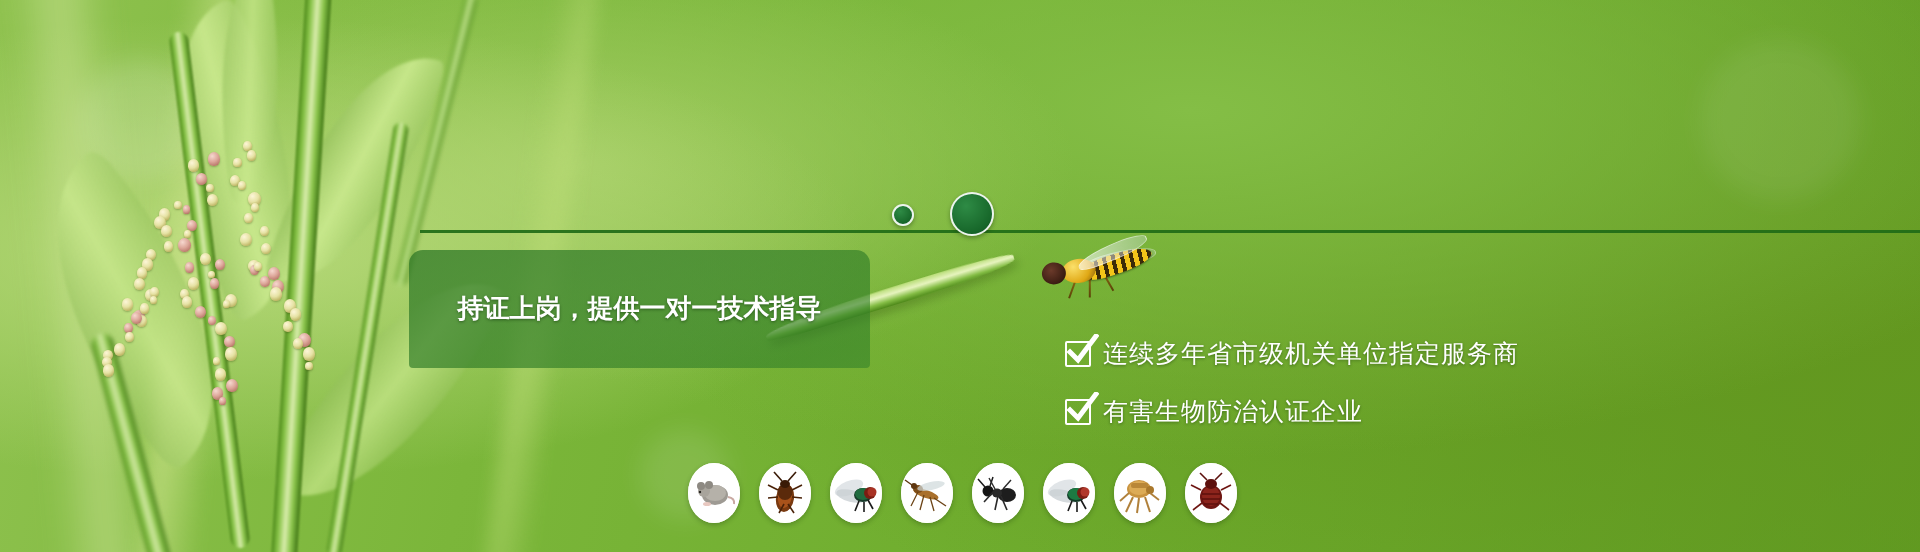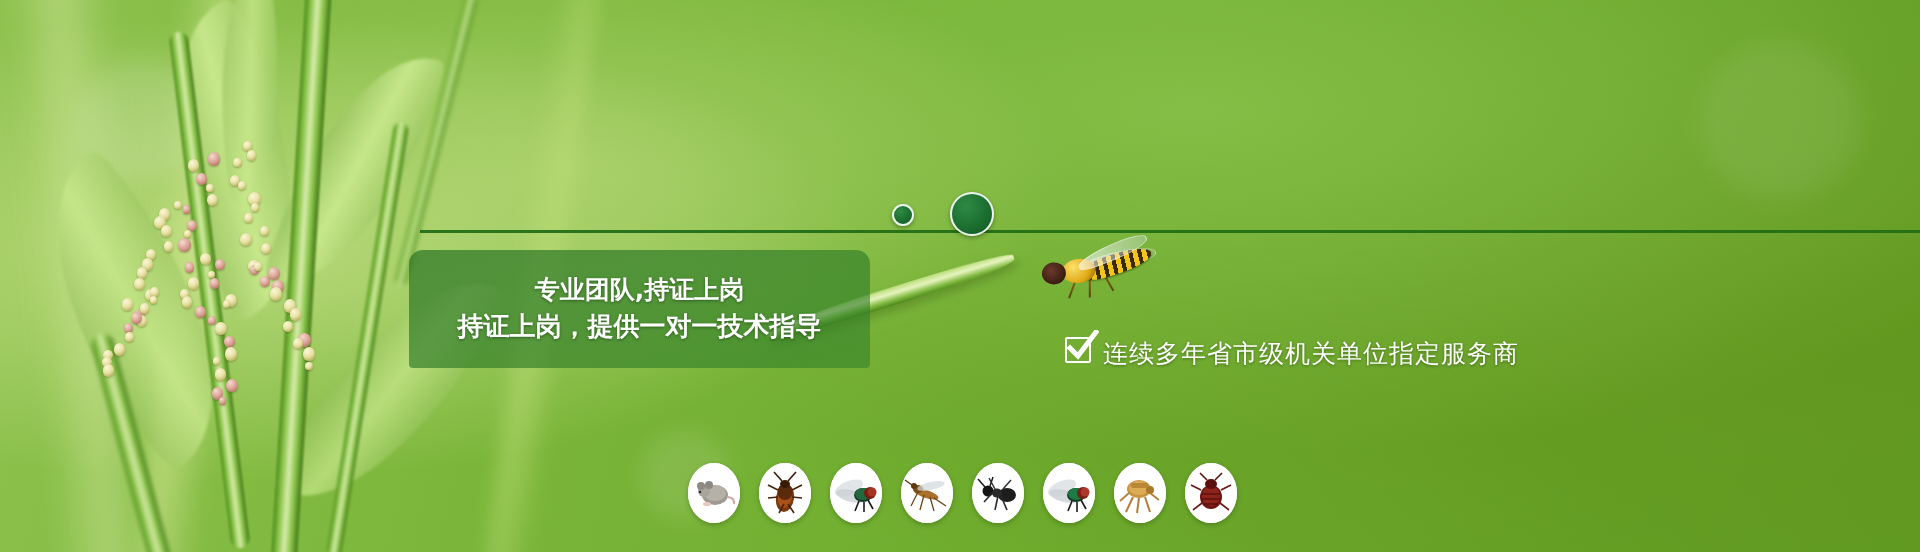--- a/index.html
+++ b/index.html
@@ -174,21 +174,21 @@
   }
   .slogan.l1 { font-size:25px; letter-spacing:0px; }
   .slogan.l2 { font-size:26px; letter-spacing:0px; }
   .slogan.l3 { font-size:26px; letter-spacing:0px; }
 
   
   .checklist {
     position:absolute; left:1065px; top:337px;
     display:flex; flex-direction:column; gap:25px;
   }
-  .check-item { display:flex; align-items:flex-start; gap:12px; }
+  .check-item { display:flex; align-items:center; gap:12px; }
   .check-box {
     width:26px; height:26px; flex:0 0 26px;
     position:relative;
     border:2px solid #ffffff;
     border-radius:2px;
   }
   .check-box svg { position:absolute; left:-2px; top:-9px; width:34px; height:34px; }
   .check-label {
     color:#ffffff; font-size:25px; font-weight:normal;
     letter-spacing:1px;
@@ -336,32 +336,39 @@
 
   <div class="rule"></div>
 
 
   <div class="dots">
     <div class="dot small"></div>
     <div class="dot large"></div>
   </div>
 
   <div class="panel">
-    <div class="slogan l1">专业团队,持证上岗</div>
     <div class="slogan l3">持证上岗，提供一对一技术指导</div>
   </div>
 
   <div class="checklist">
     <div class="check-item">
       <span class="check-box">
         <svg viewBox="0 0 34 34">
             <path d="M5 18 L13 26 L31 2" fill="none" stroke="#ffffff" stroke-width="5" stroke-linecap="square"></path>
           </svg>
       </span>
       <span class="check-label">连续多年省市级机关单位指定服务商</span>
+    </div>
+    <div class="check-item">
+      <span class="check-box">
+        <svg viewBox="0 0 34 34">
+            <path d="M5 18 L13 26 L31 2" fill="none" stroke="#ffffff" stroke-width="5" stroke-linecap="square"></path>
+          </svg>
+      </span>
+      <span class="check-label">有害生物防治认证企业</span>
     </div>
   </div>
 
   <div class="pests">
 
     <div class="pest">
       <svg viewBox="0 0 46 46">
         <ellipse cx="24" cy="25" rx="13" ry="10" fill="#9e9a93"></ellipse>
         <ellipse cx="24" cy="23" rx="11" ry="8" fill="#b5b1a9"></ellipse>
         <circle cx="13" cy="21" r="6" fill="#a8a49c"></circle>

